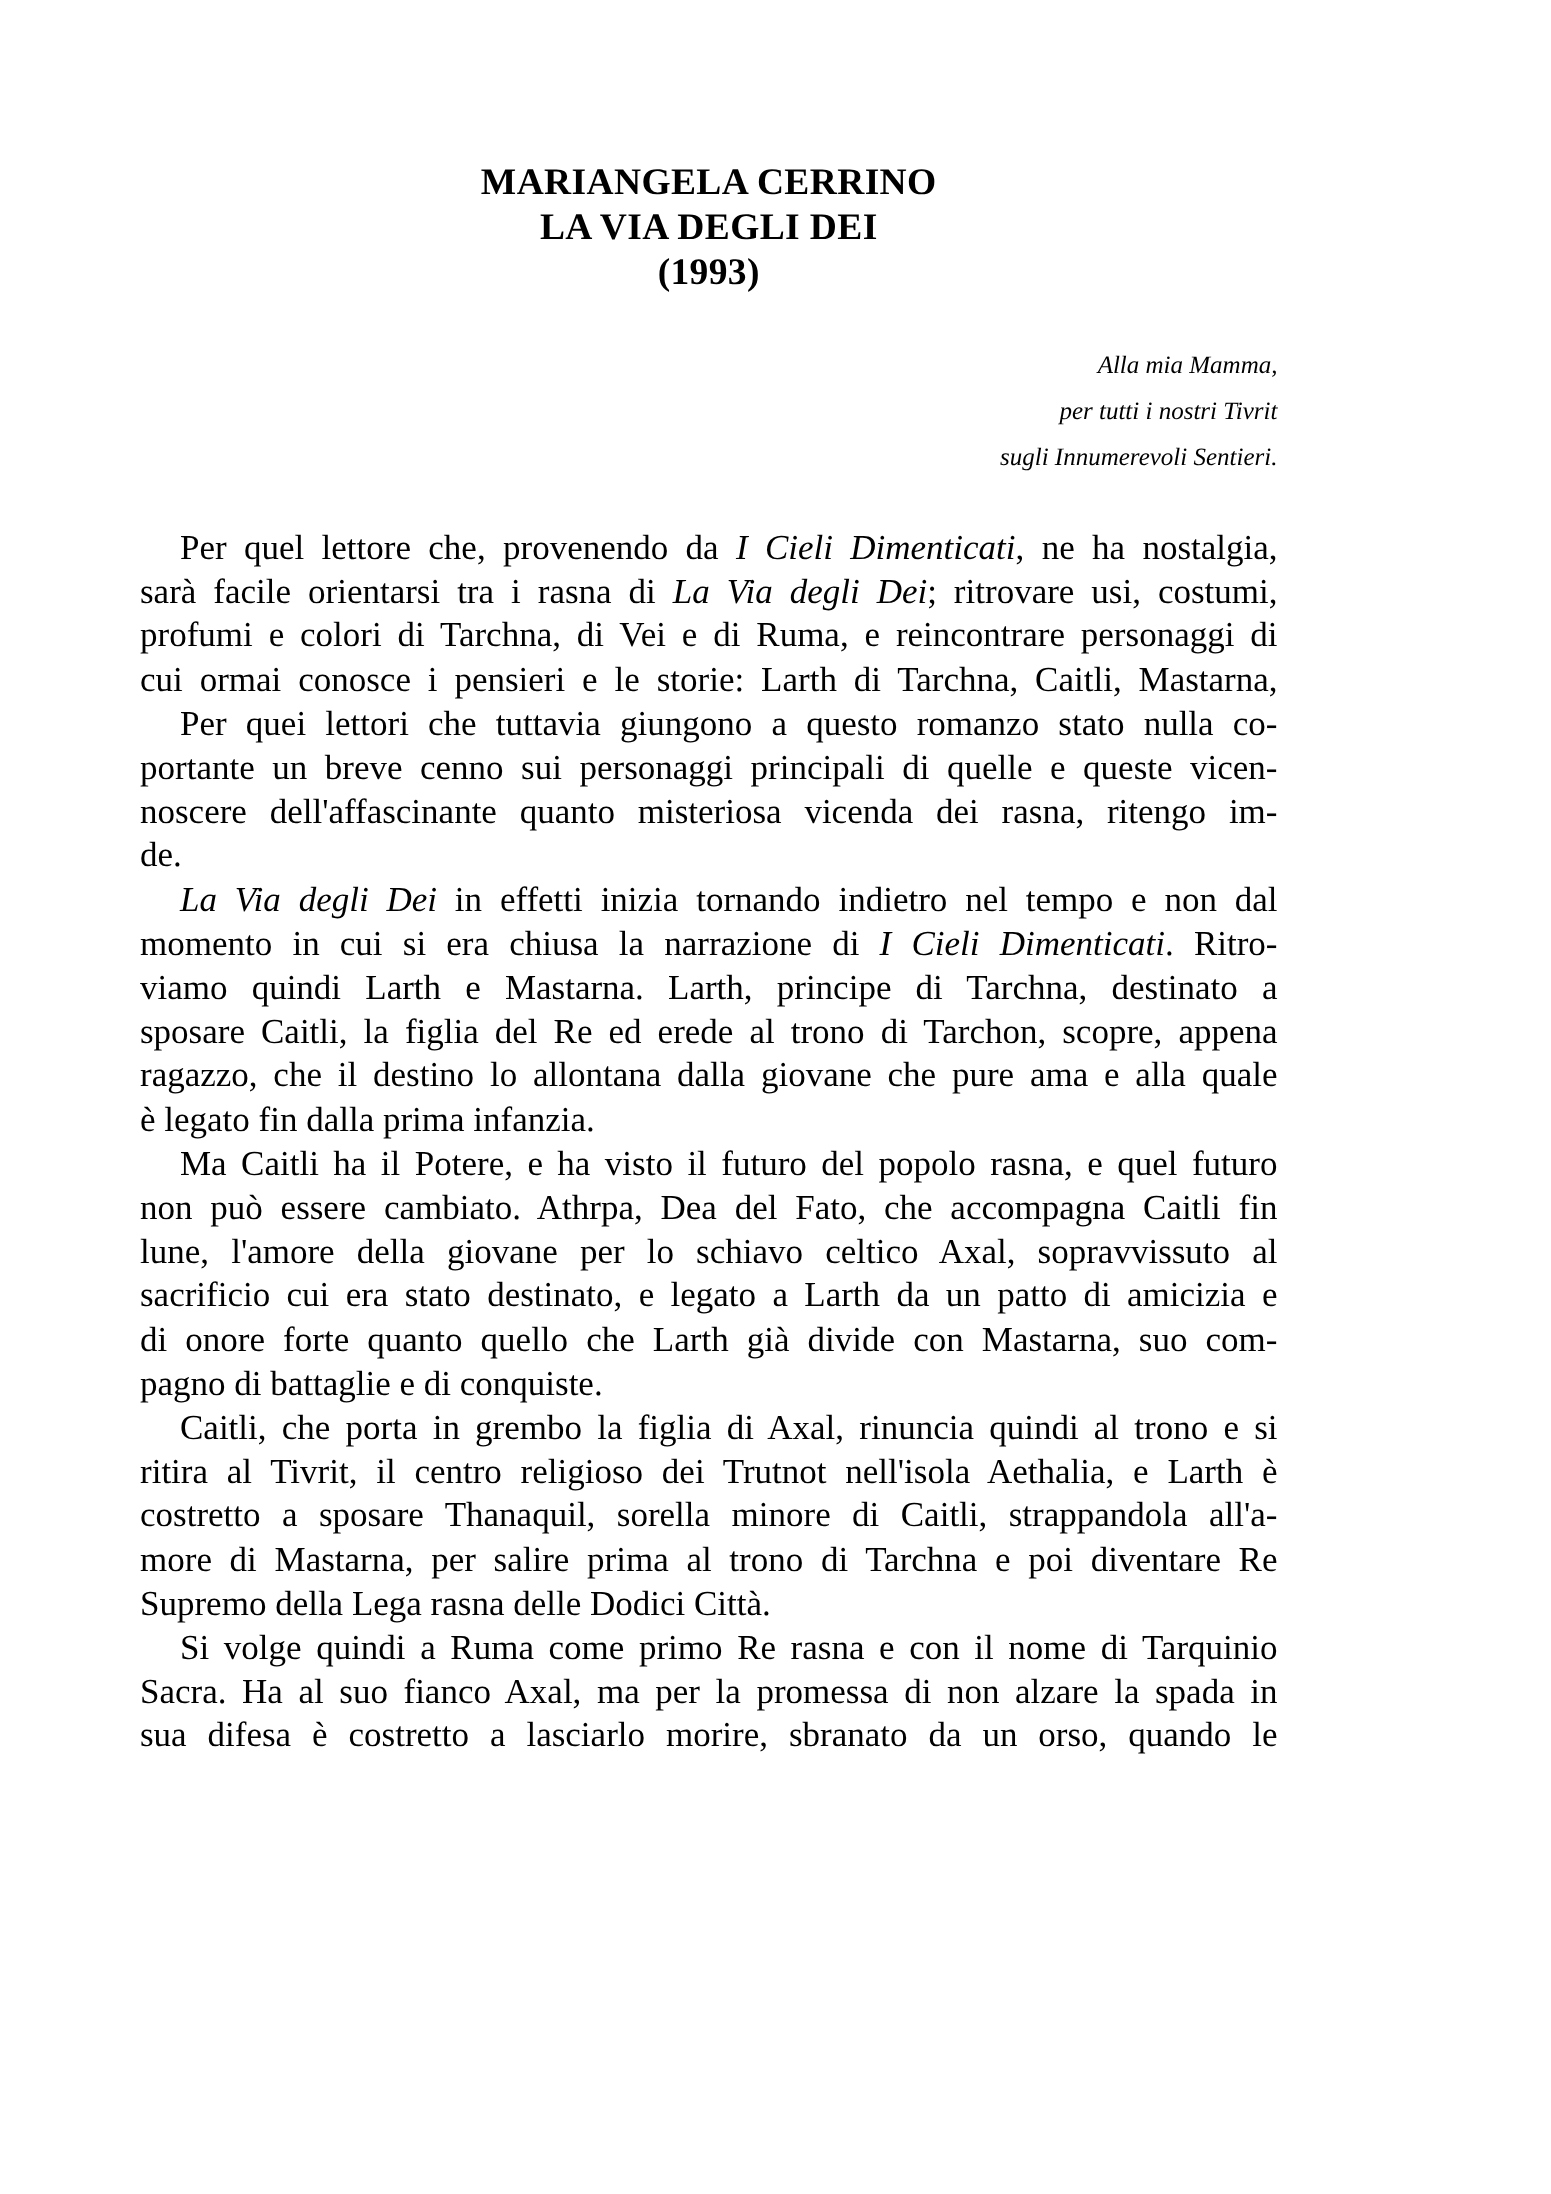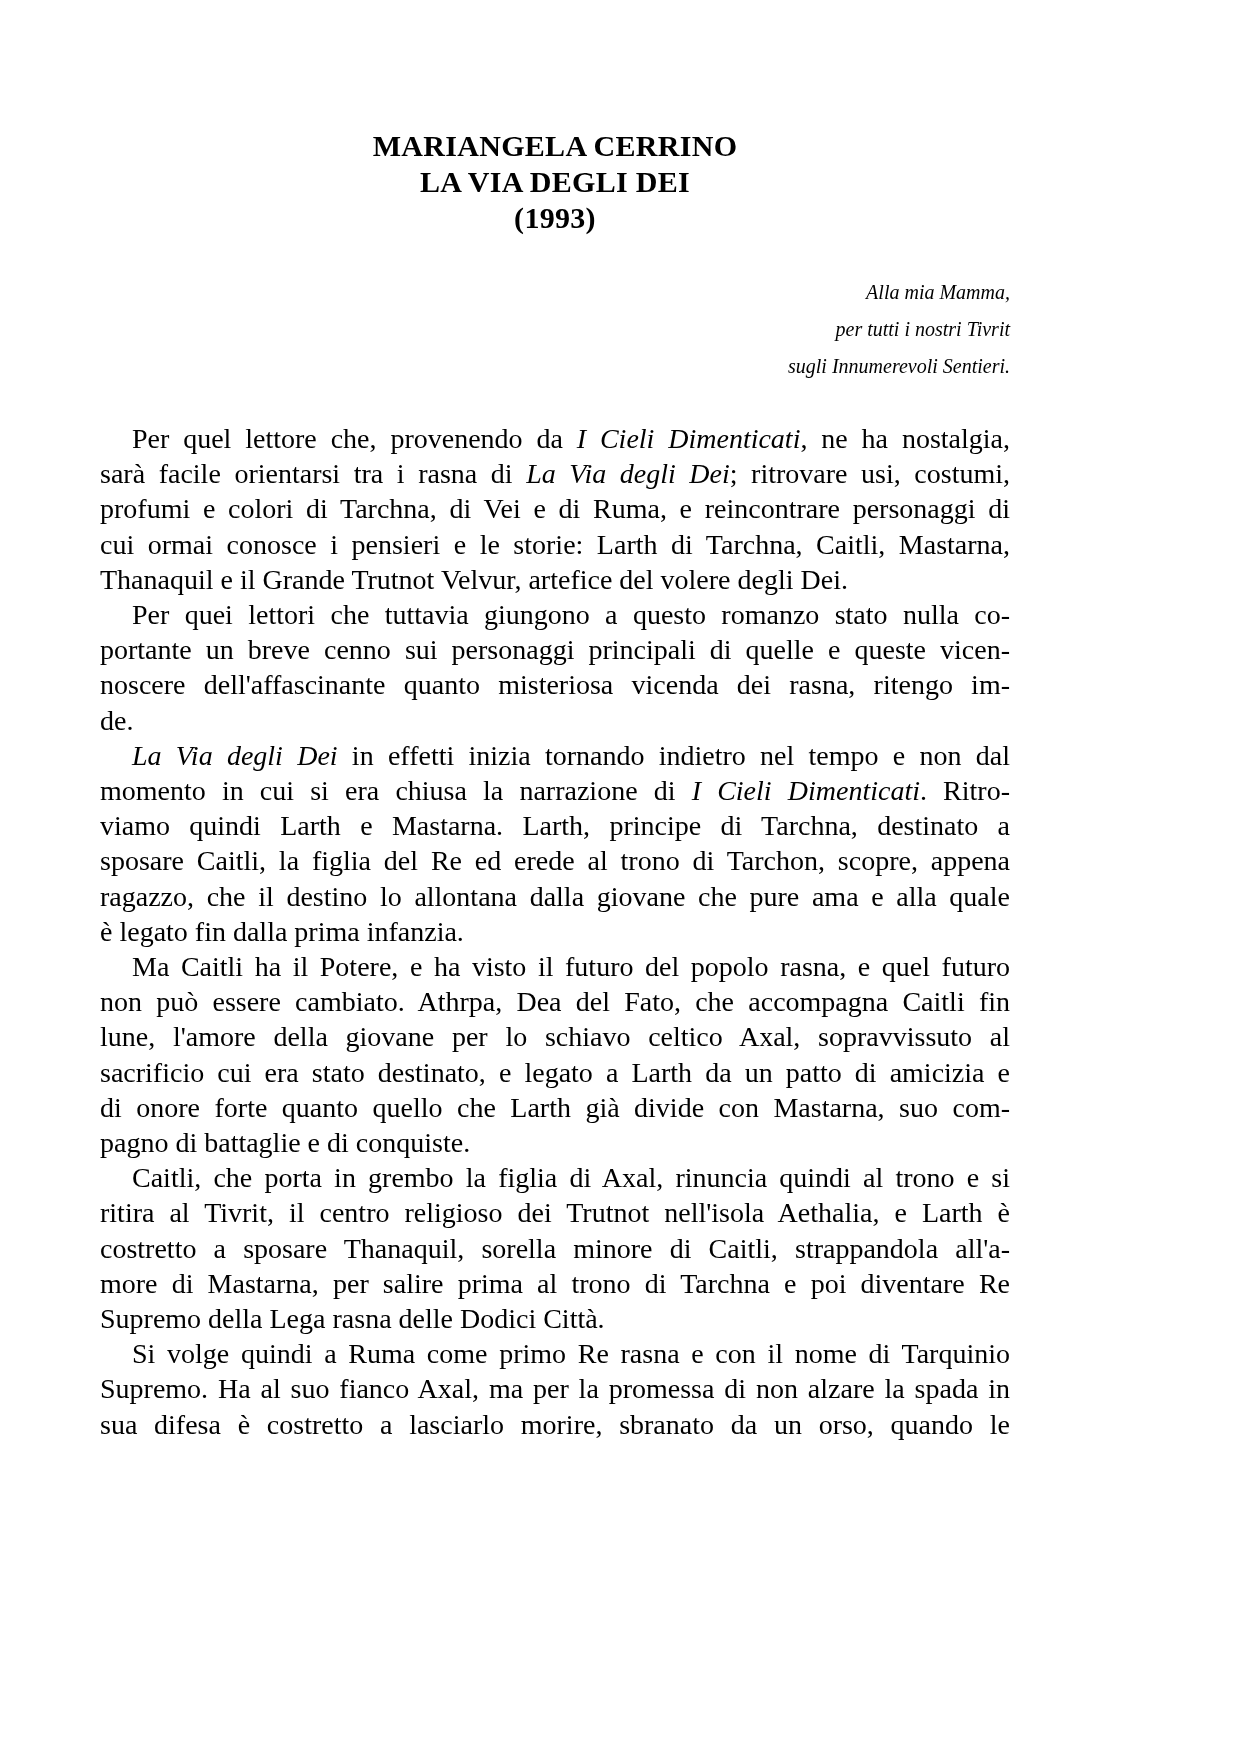--- a/index.html
+++ b/index.html
@@ -12,21 +12,21 @@
     width: 1241px;
     height: 1755px;
     background: #ffffff;
     margin: 0 auto;
     overflow: hidden;
     font-family: "Liberation Serif", "DejaVu Serif", serif;
     color: #000000;
   }
   .content {
     position: absolute;
-    left: 100px;
+    left: 112px;
     top: 0;
     width: 910px;
   }
 
   
   .title-block {
     padding-top: 128px;
     text-align: center;
   }
   .title-line {
@@ -87,21 +87,20 @@
       <div class="dedication-line">per tutti i nostri Tivrit</div>
       <div class="dedication-line">sugli Innumerevoli Sentieri.</div>
     </div>
 
     <div class="body-text">
         <p class="para">
           <span class="tline indent"><span>Per quel lettore che, provenendo da </span><i>I Cieli Dimenticati</i><span>, ne ha nostalgia,</span></span>
           <span class="tline"><span>sarà facile orientarsi tra i rasna di </span><i>La Via degli Dei</i><span>; ritrovare usi, costumi,</span></span>
           <span class="tline"><span>profumi e colori di Tarchna, di Vei e di Ruma, e reincontrare personaggi di</span></span>
           <span class="tline"><span>cui ormai conosce i pensieri e le storie: Larth di Tarchna, Caitli, Mastarna,</span></span>
-          <span class="tline last"><span>Thanaquil e il Grande Trutnot Velvur, artefice del volere degli Dei.</span></span>
         </p>
         <p class="para">
           <span class="tline indent"><span>Per quei lettori che tuttavia giungono a questo romanzo stato nulla co-</span></span>
           <span class="tline"><span>portante un breve cenno sui personaggi principali di quelle e queste vicen-</span></span>
           <span class="tline"><span>noscere dell'affascinante quanto misteriosa vicenda dei rasna, ritengo im-</span></span>
           <span class="tline last"><span>de.</span></span>
         </p>
         <p class="para">
           <span class="tline indent"><i>La Via degli Dei</i><span> in effetti inizia tornando indietro nel tempo e non dal</span></span>
           <span class="tline"><span>momento in cui si era chiusa la narrazione di </span><i>I Cieli Dimenticati</i><span>. Ritro-</span></span>
@@ -120,19 +119,19 @@
         </p>
         <p class="para">
           <span class="tline indent"><span>Caitli, che porta in grembo la figlia di Axal, rinuncia quindi al trono e si</span></span>
           <span class="tline"><span>ritira al Tivrit, il centro religioso dei Trutnot nell'isola Aethalia, e Larth è</span></span>
           <span class="tline"><span>costretto a sposare Thanaquil, sorella minore di Caitli, strappandola all'a-</span></span>
           <span class="tline"><span>more di Mastarna, per salire prima al trono di Tarchna e poi diventare Re</span></span>
           <span class="tline last"><span>Supremo della Lega rasna delle Dodici Città.</span></span>
         </p>
         <p class="para">
           <span class="tline indent"><span>Si volge quindi a Ruma come primo Re rasna e con il nome di Tarquinio</span></span>
-          <span class="tline"><span>Supremo. Ha al suo fianco Axal, ma per la promessa di non alzare la spada in</span></span>
+          <span class="tline"><span>Sacra. Ha al suo fianco Axal, ma per la promessa di non alzare la spada in</span></span>
           <span class="tline"><span>sua difesa è costretto a lasciarlo morire, sbranato da un orso, quando le</span></span>
         </p>
       </div>
 
   </div>
 </div>
 
 </body></html>

